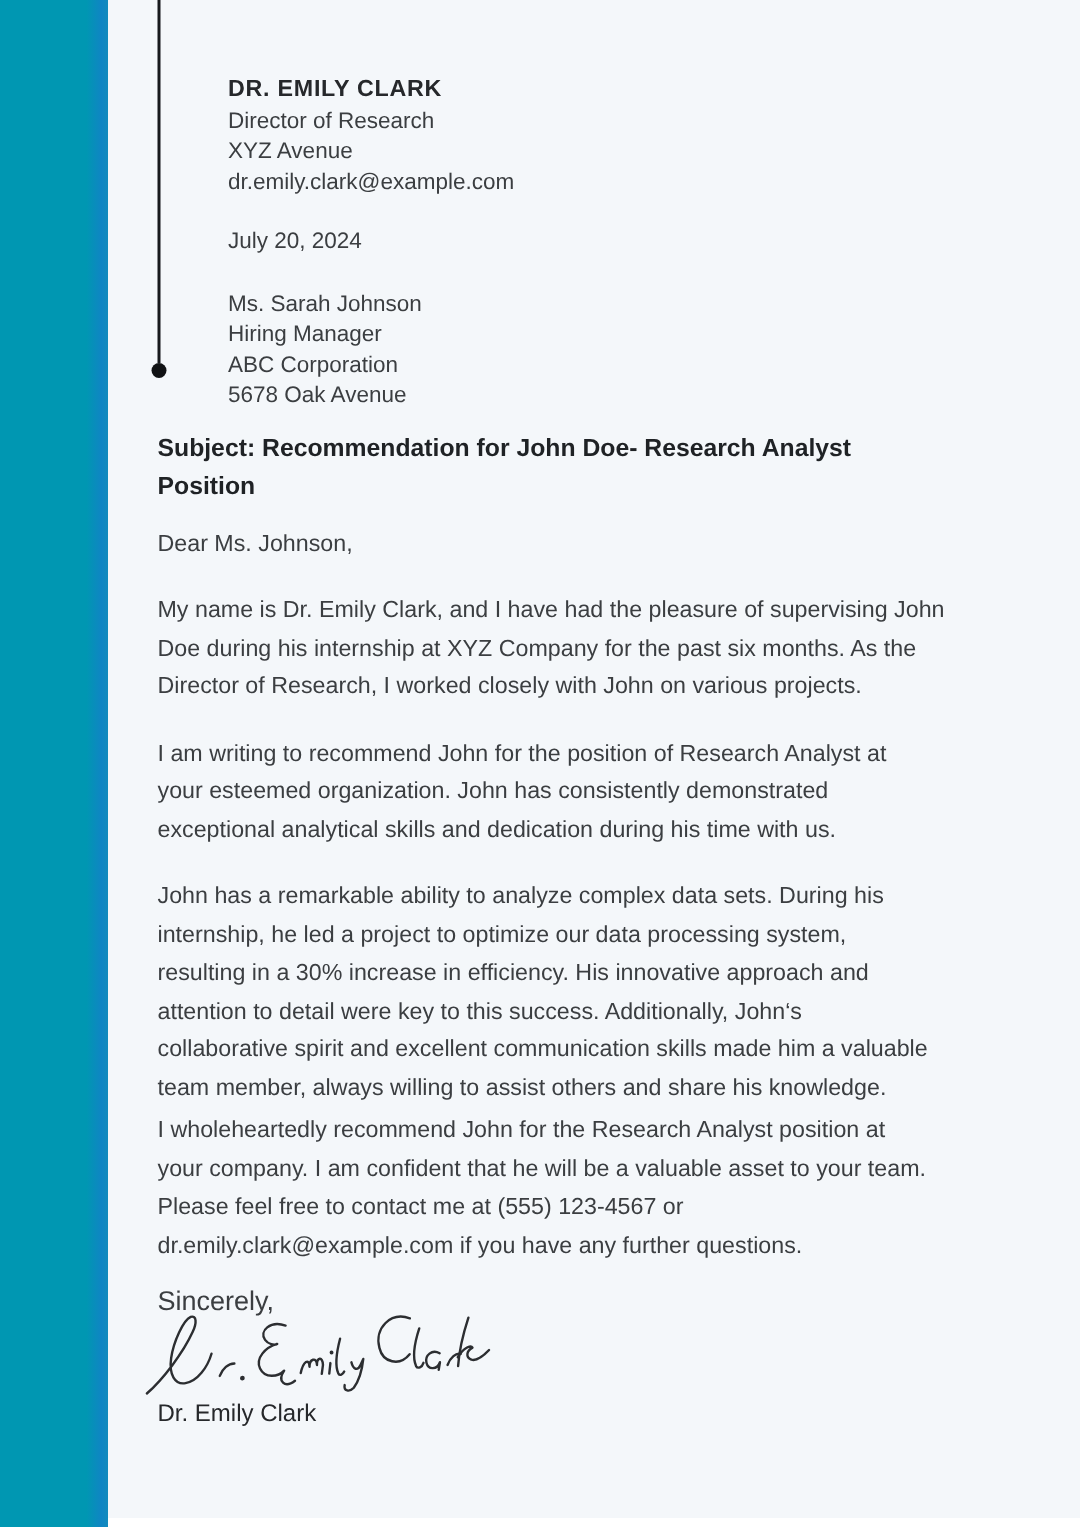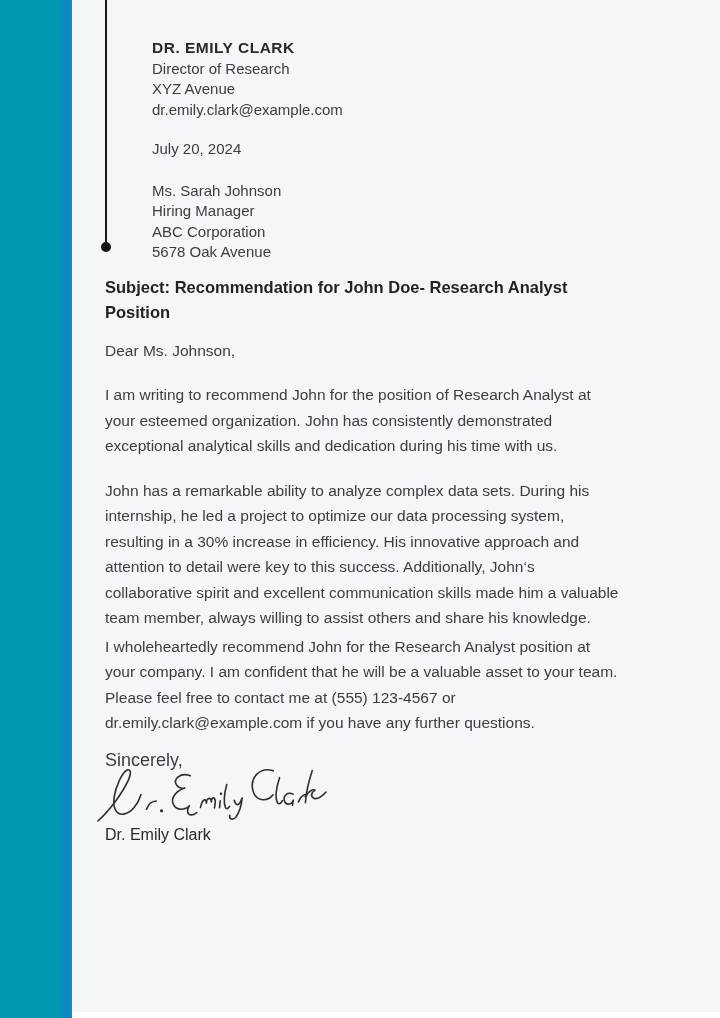--- a/index.html
+++ b/index.html
@@ -36,21 +36,21 @@
   }
   .timeline-dot {
     position: absolute;
     left: 101px; top: 242px;
     width: 10px; height: 10px;
     border-radius: 50%;
     background: #101214;
   }
   .content {
     position: absolute;
-    left: 105px; top: 4px;
+    left: 105px; top: 16px;
     width: 588px;
   }
   .sender {
     margin: 34px 0 0 47px;
     font-size: 15px;
     line-height: 20.5px;
   }
   .sender-name {
     font-size: 15.5px;
     font-weight: bold;
@@ -136,20 +136,23 @@
       <div>Hiring Manager</div>
       <div>ABC Corporation</div>
       <div>5678 Oak Avenue</div>
     </div>
 
     <div class="subject">Subject: Recommendation for John Doe- Research Analyst
 Position</div>
 
     <div class="salutation">Dear Ms. Johnson,</div>
 
+    <div class="para">My name is Dr. Emily Clark, and I have had the pleasure of supervising John
+Doe during his internship at XYZ Company for the past six months. As the
+Director of Research, I worked closely with John on various projects.</div>
     <div class="para">I am writing to recommend John for the position of Research Analyst at
 your esteemed organization. John has consistently demonstrated
 exceptional analytical skills and dedication during his time with us.</div>
     <div class="para">John has a remarkable ability to analyze complex data sets. During his
 internship, he led a project to optimize our data processing system,
 resulting in a 30% increase in efficiency. His innovative approach and
 attention to detail were key to this success. Additionally, John‘s
 collaborative spirit and excellent communication skills made him a valuable
 team member, always willing to assist others and share his knowledge.</div>
     <div class="para para-last">I wholeheartedly recommend John for the Research Analyst position at

